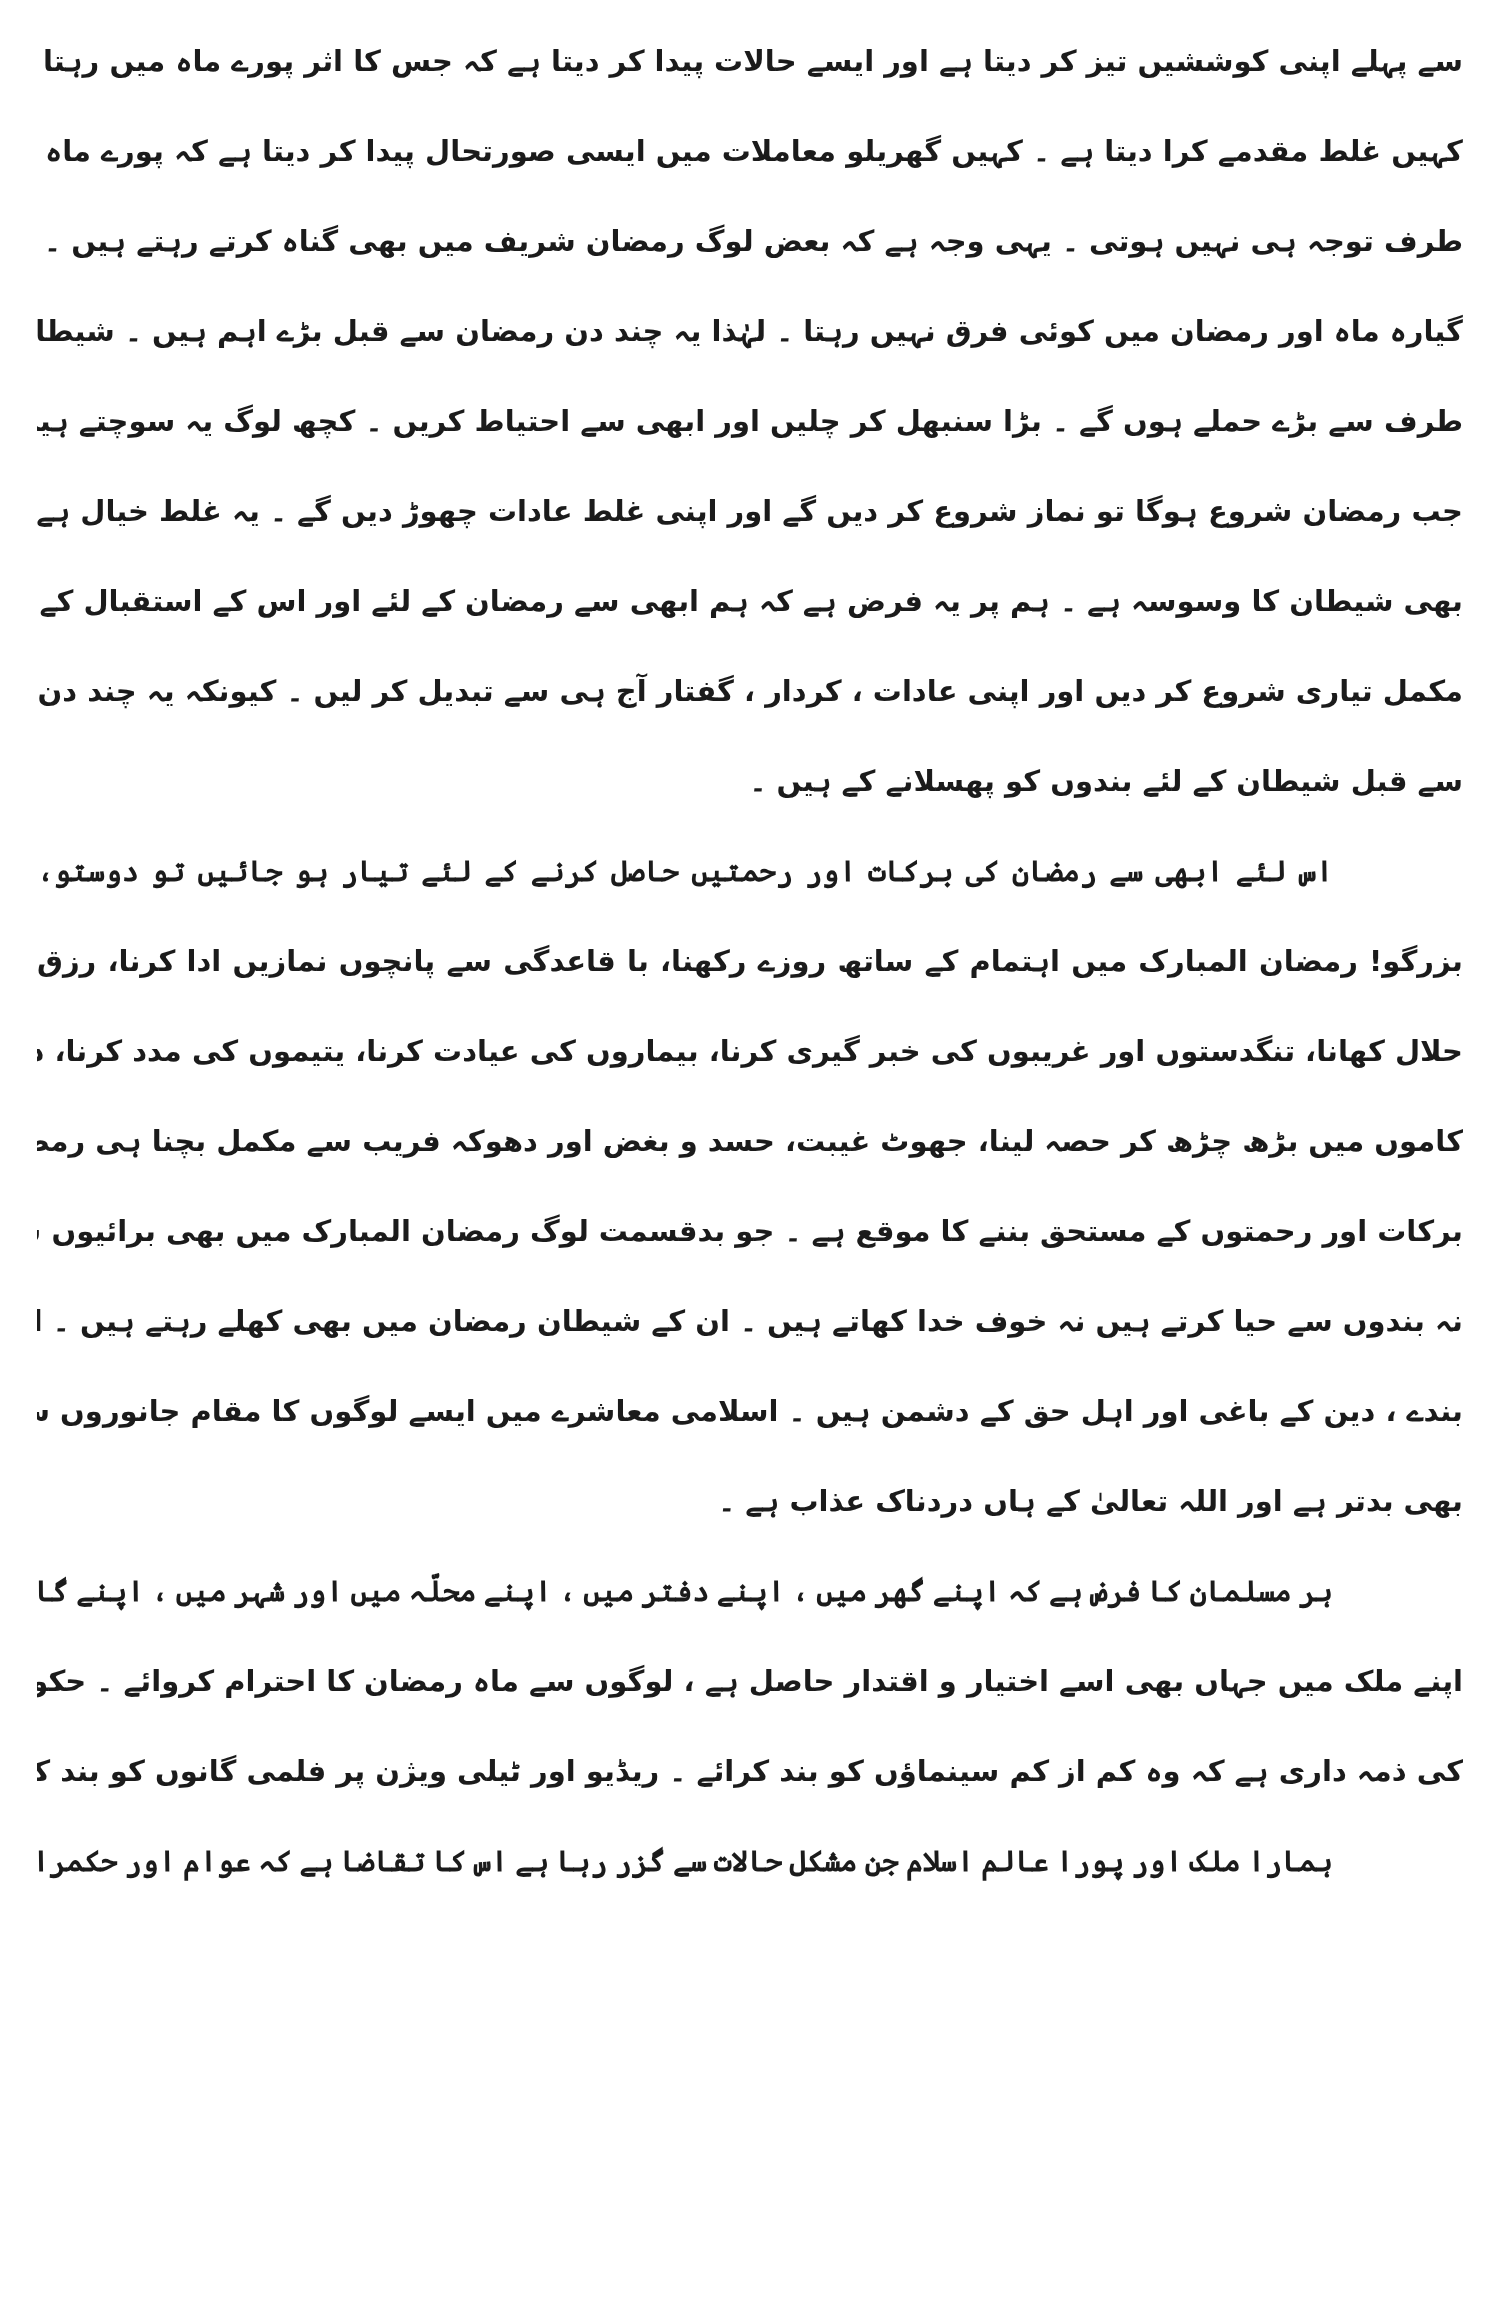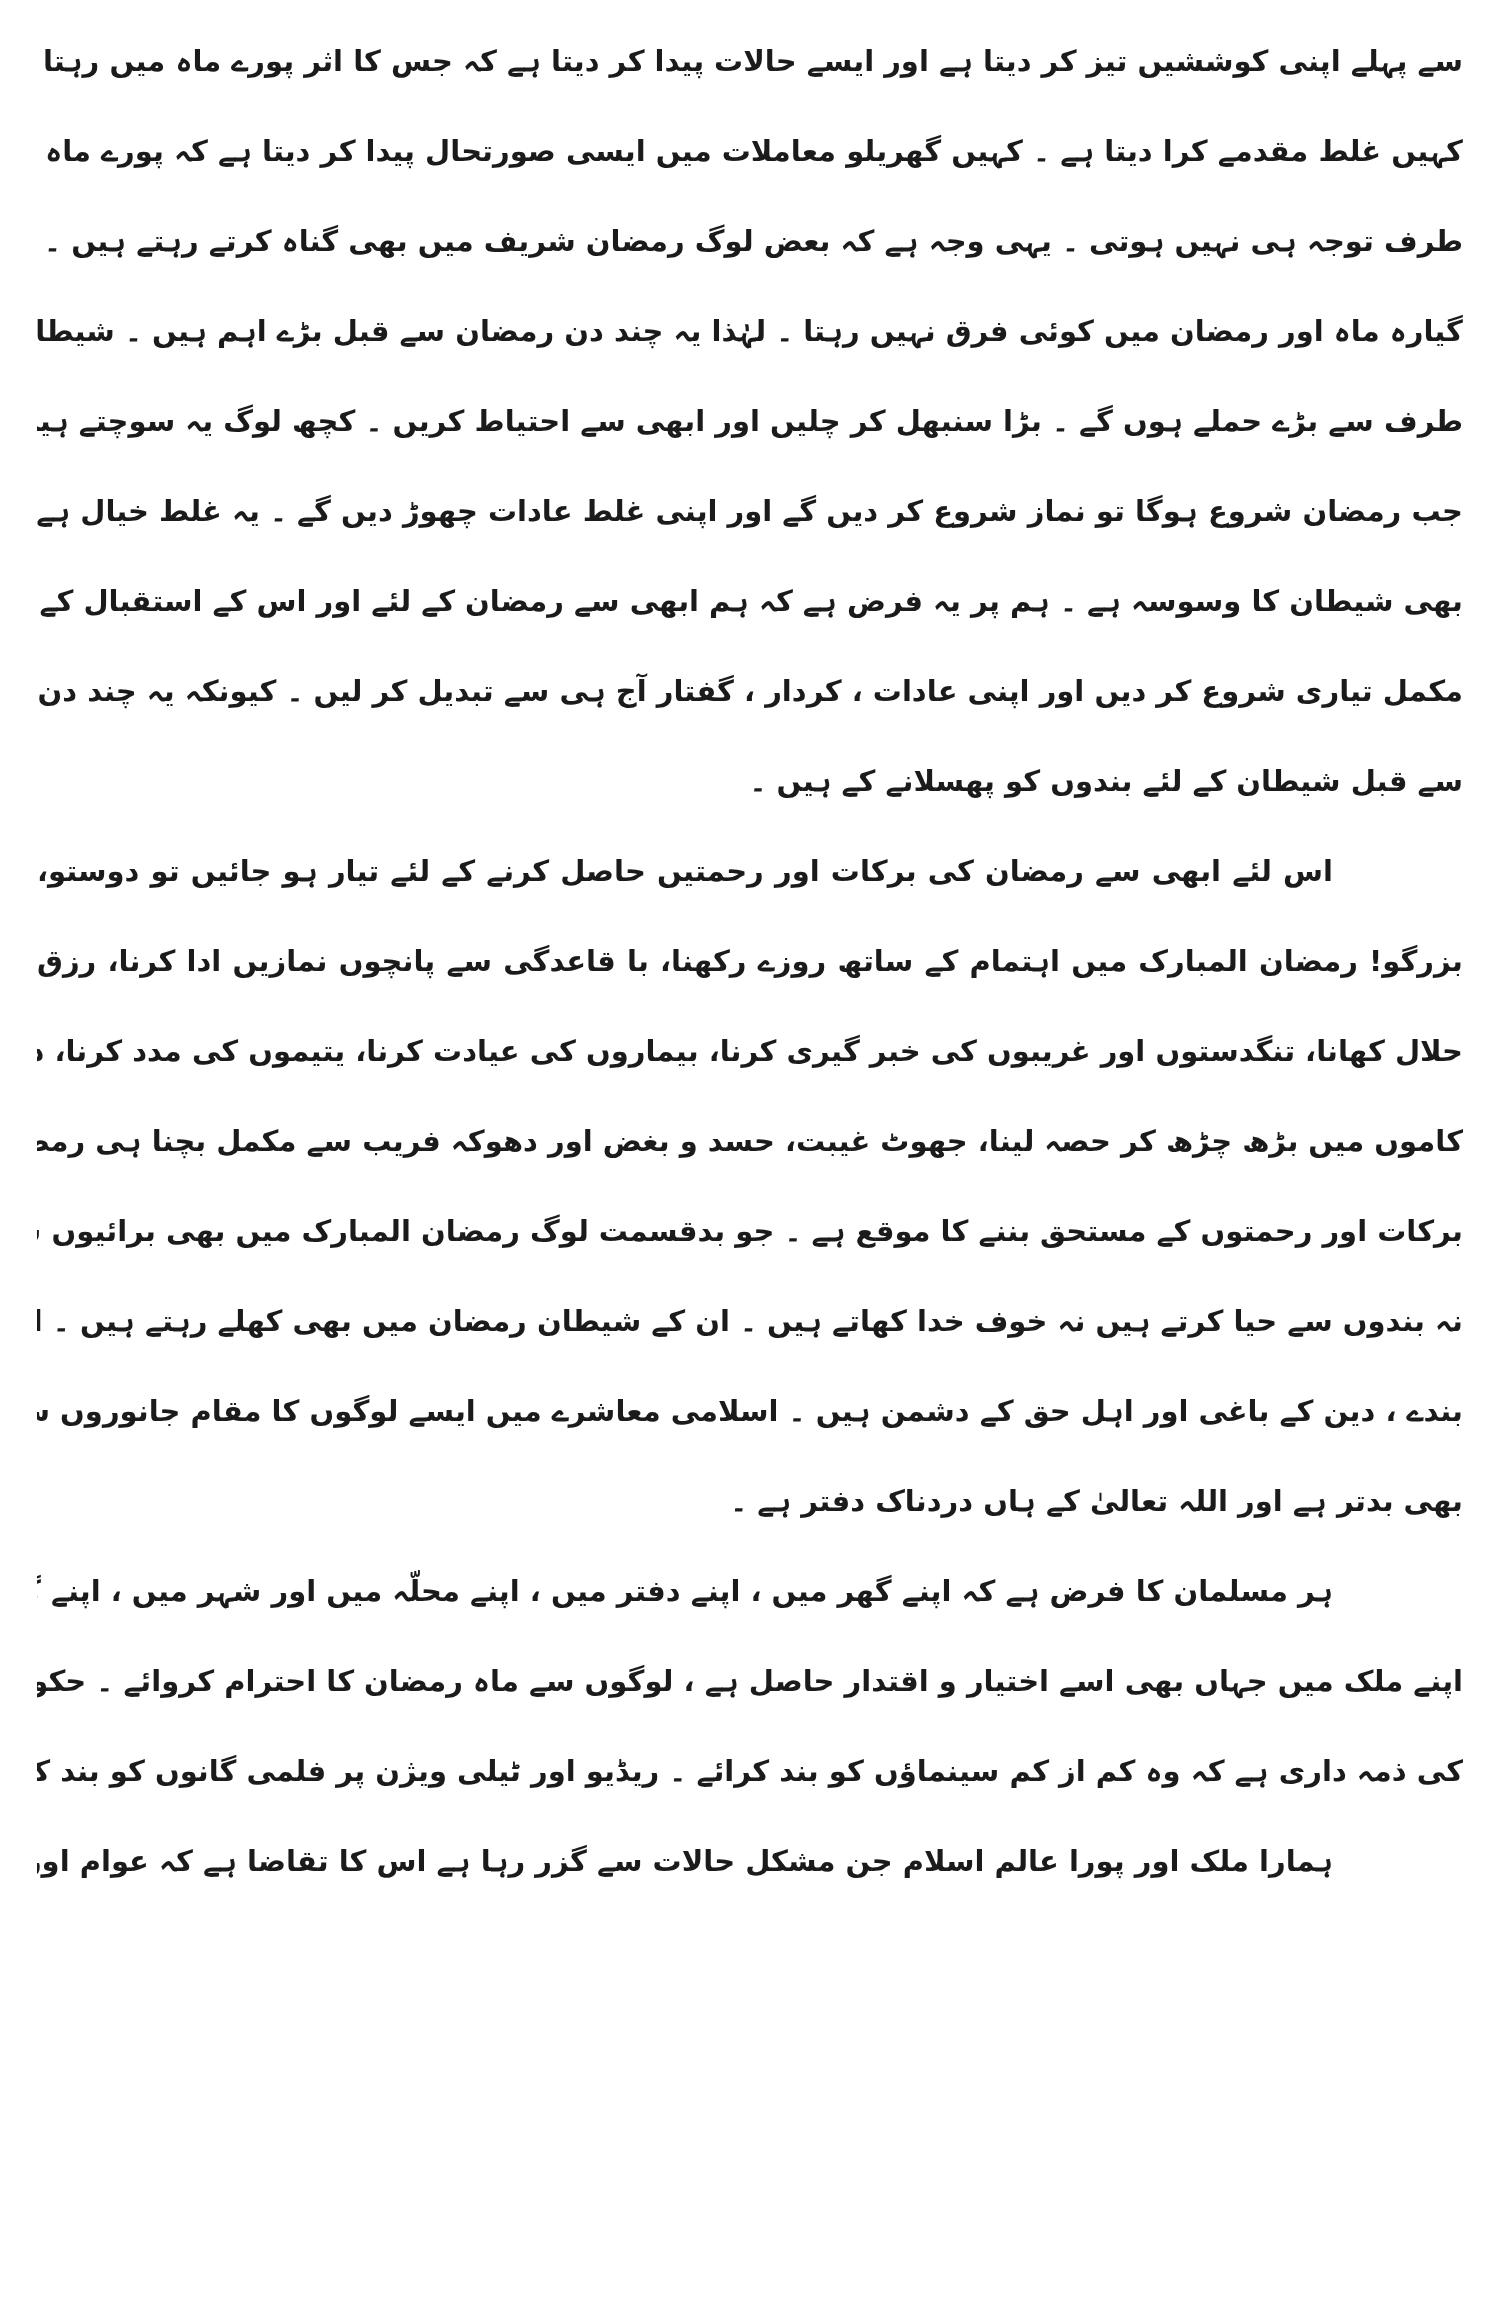--- a/index.html
+++ b/index.html
@@ -31,20 +31,21 @@
     text-align-last: justify;
     white-space: nowrap;
     overflow: hidden;
   }
   .line.end {
     text-align: center;
     text-align-last: right;
   }
   .line.indent {
     text-indent: 130px;
+    font-family: Liberation Serif, serif;
   }
 </style>
 </head>
 <body>
 
 <div class="page">
   <p class="line">سے پہلے اپنی کوششیں تیز کر دیتا ہے اور ایسے حالات پیدا کر دیتا ہے کہ جس کا اثر پورے ماہ میں رہتا ہے ۔</p>
   <p class="line">کہیں غلط مقدمے کرا دیتا ہے ۔ کہیں گھریلو معاملات میں ایسی صورتحال پیدا کر دیتا ہے کہ پورے ماہ دین کی</p>
   <p class="line">طرف توجہ ہی نہیں ہوتی ۔ یہی وجہ ہے کہ بعض لوگ رمضان شریف میں بھی گناہ کرتے رہتے ہیں ۔ ان کے</p>
   <p class="line">گیارہ ماہ اور رمضان میں کوئی فرق نہیں رہتا ۔ لہٰذا یہ چند دن رمضان سے قبل بڑے اہم ہیں ۔ شیطان کی</p>
@@ -53,18 +54,18 @@
   <p class="line">بھی شیطان کا وسوسہ ہے ۔ ہم پر یہ فرض ہے کہ ہم ابھی سے رمضان کے لئے اور اس کے استقبال کے لئے</p>
   <p class="line">مکمل تیاری شروع کر دیں اور اپنی عادات ، کردار ، گفتار آج ہی سے تبدیل کر لیں ۔ کیونکہ یہ چند دن رمضان</p>
   <p class="line end">سے قبل شیطان کے لئے بندوں کو پھسلانے کے ہیں ۔</p>
   <p class="line indent">اس لئے ابھی سے رمضان کی برکات اور رحمتیں حاصل کرنے کے لئے تیار ہو جائیں تو دوستو،</p>
   <p class="line">بزرگو! رمضان المبارک میں اہتمام کے ساتھ روزے رکھنا، با قاعدگی سے پانچوں نمازیں ادا کرنا، رزق</p>
   <p class="line">حلال کھانا، تنگدستوں اور غریبوں کی خبر گیری کرنا، بیماروں کی عیادت کرنا، یتیموں کی مدد کرنا، دین کے</p>
   <p class="line">کاموں میں بڑھ چڑھ کر حصہ لینا، جھوٹ غیبت، حسد و بغض اور دھوکہ فریب سے مکمل بچنا ہی رمضان کی</p>
   <p class="line">برکات اور رحمتوں کے مستحق بننے کا موقع ہے ۔ جو بدقسمت لوگ رمضان المبارک میں بھی برائیوں سے باز</p>
   <p class="line">نہ بندوں سے حیا کرتے ہیں نہ خوف خدا کھاتے ہیں ۔ ان کے شیطان رمضان میں بھی کھلے رہتے ہیں ۔ ان</p>
   <p class="line">بندے ، دین کے باغی اور اہل حق کے دشمن ہیں ۔ اسلامی معاشرے میں ایسے لوگوں کا مقام جانوروں سے</p>
-  <p class="line end">بھی بدتر ہے اور اللہ تعالیٰ کے ہاں دردناک دفتر ہے ۔</p>
+  <p class="line end">بھی بدتر ہے اور اللہ تعالیٰ کے ہاں دردناک عذاب ہے ۔</p>
   <p class="line indent">ہر مسلمان کا فرض ہے کہ اپنے گھر میں ، اپنے دفتر میں ، اپنے محلّہ میں اور شہر میں ، اپنے گاؤں اور</p>
   <p class="line">اپنے ملک میں جہاں بھی اسے اختیار و اقتدار حاصل ہے ، لوگوں سے ماہ رمضان کا احترام کروائے ۔ حکومت</p>
   <p class="line">کی ذمہ داری ہے کہ وہ کم از کم سینماؤں کو بند کرائے ۔ ریڈیو اور ٹیلی ویژن پر فلمی گانوں کو بند کرائے تا کہ</p>
   <p class="line indent">ہمارا ملک اور پورا عالم اسلام جن مشکل حالات سے گزر رہا ہے اس کا تقاضا ہے کہ عوام اور حکمران</p>
 </div>
 
 </body></html>

